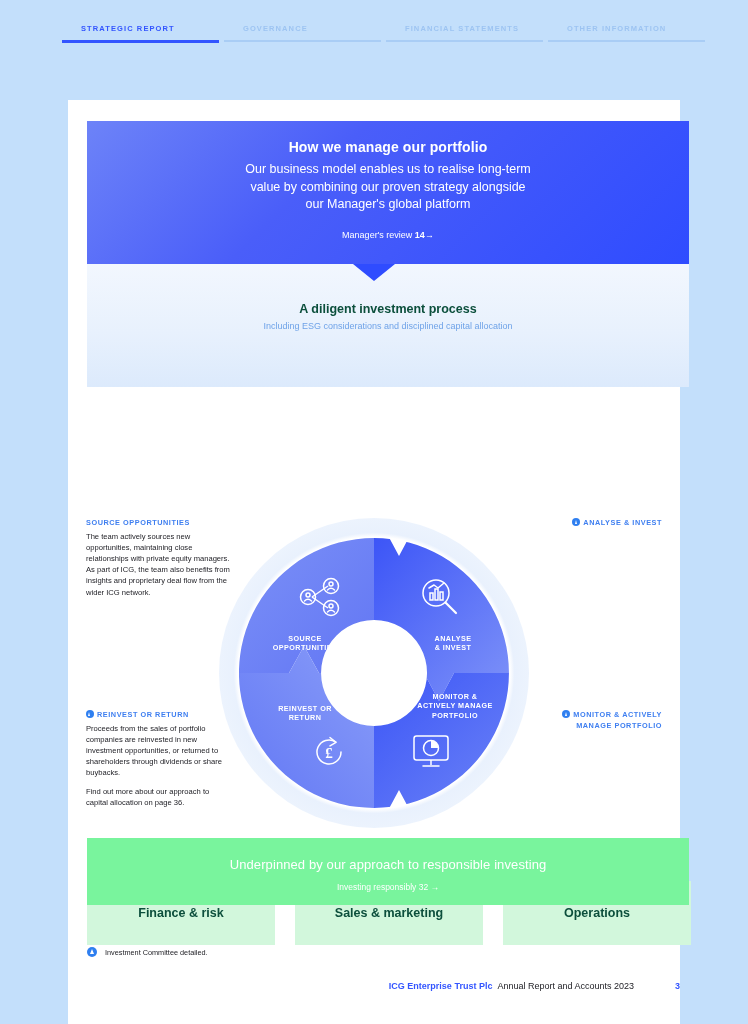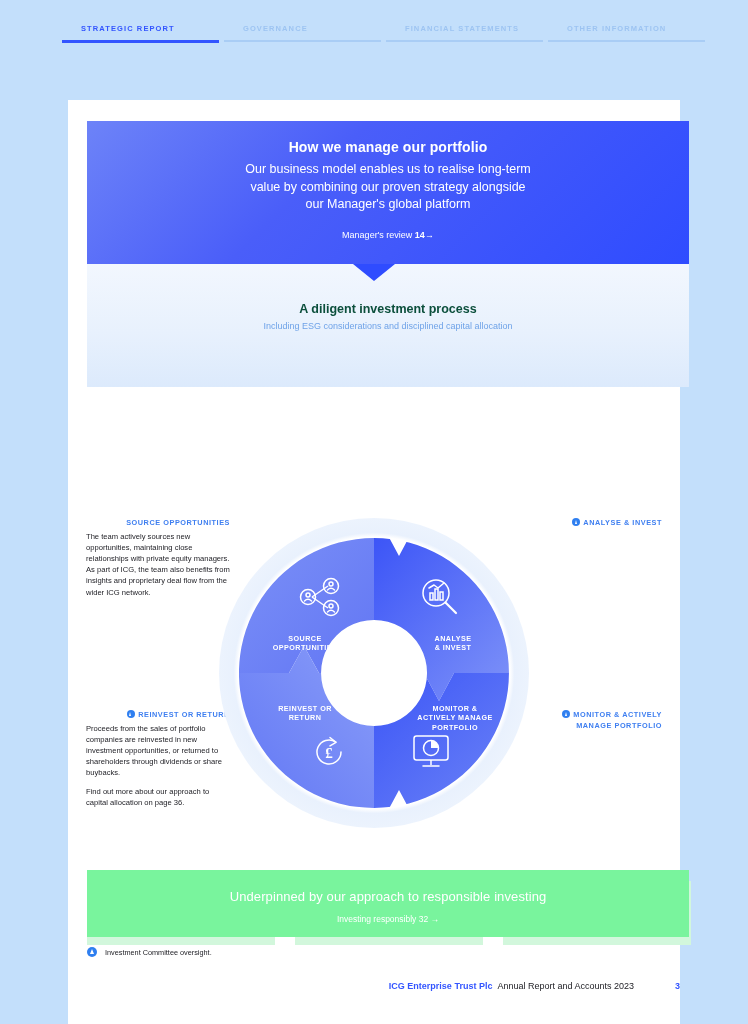--- a/index.html
+++ b/index.html
@@ -75,21 +75,21 @@
   }
 
   
   .mid { position: absolute; top: 287px; left: 0; width: 612px; height: 390px; }
 
   .col-text { position: absolute; font-size: 7.6px; line-height: 11.1px; color: #1c1c22; }
   .col-left  { left: 18px;  width: 144px; text-align: left; }
   .col-right { right: 18px; width: 135px; text-align: right; }
   .blk-head {
     font-size: 7.3px; font-weight: bold; letter-spacing: .55px;
-    color: #3f7ff0; margin-bottom: 3px; text-align: right;
+    color: #3f7ff0; margin-bottom: 3px;
   }
   .blk-head .dot {
     display: inline-block; width: 8px; height: 8px; border-radius: 50%;
     background: #2f7ff0; vertical-align: -1px; margin-right: 3px; position: relative;
   }
   .blk-head .dot::after{
     content:""; position:absolute; left:2.2px; top:1.8px;
     width:0; height:0;
     border-left:1.8px solid transparent; border-right:1.8px solid transparent;
     border-bottom:4.3px solid #fff;
@@ -112,21 +112,21 @@
   }
   .wheel-svg { position: absolute; top: 20px; left: 20px; }
 
   .seg-label {
     position: absolute; color: #ffffff; font-size: 7.2px; font-weight: bold;
     letter-spacing: .45px; line-height: 9.4px; text-align: center;
   }
   .lbl-src { left: 40px;  top: 116px; width: 92px; }
   .lbl-ana { right: 35px; top: 116px; width: 82px; }
   .lbl-rei { left: 40px;  top: 186px; width: 92px; }
-  .lbl-mon { right: 22px; top: 186px; width: 104px; }
+  .lbl-mon { right: 22px; top: 174px; width: 104px; }
 
   .seg-icon { position: absolute; }
   .ic-src { left: 78px;  top: 58px; }
   .ic-ana { right: 68px; top: 58px; }
   .ic-rei { left: 92px;  top: 216px; }
   .ic-mon { right: 78px; top: 216px; }
 
   
   .greens { position: absolute; top: 781px; left: 0; width: 612px; height: 64px; }
   .gbox {
@@ -140,21 +140,21 @@
   .g3 { left: 435px; }
   .gnotch {
     position: absolute; top: -9px; left: 50%; transform: translateX(-50%);
     width: 0; height: 0;
     border-left: 12px solid transparent; border-right: 12px solid transparent;
     border-bottom: 9px solid #d2f7dc;
   }
 
   
   .underpin {
-    position: absolute; top: 770px; left: 19px; width: 602px; height: 67px;
+    position: absolute; top: 738px; left: 19px; width: 602px; height: 67px;
     background: #79f49d; color: #ffffff; text-align: center;
   }
   .up-title { font-size: 13px; font-weight: 400; padding-top: 19px; letter-spacing: .1px; }
   .up-link { font-size: 8.5px; margin-top: 10px; }
 
   
   .footnote {
     position: absolute; top: 847px; left: 19px; width: 400px;
     display: flex; align-items: center; gap: 8px;
   }
@@ -373,21 +373,21 @@
   <div class="underpin">
     <div class="up-title">Underpinned by our approach to responsible investing</div>
     <div class="up-link">
       <span>Investing responsibly </span><span>32</span>
       <span>→</span>
     </div>
   </div>
 
   <div class="footnote">
     <span class="fn-dot"></span>
-    <span class="fn-text">Investment Committee oversight.</span>
+    <span class="fn-text">Investment Committee detailed.</span>
   </div>
 </div>
 
 <div class="footer">
   <span class="ft-brand">ICG Enterprise Trust Plc</span>
   <span>Annual Report and Accounts 2023</span>
   <span class="ft-pageno">3</span>
 </div>
 
 </body></html>

